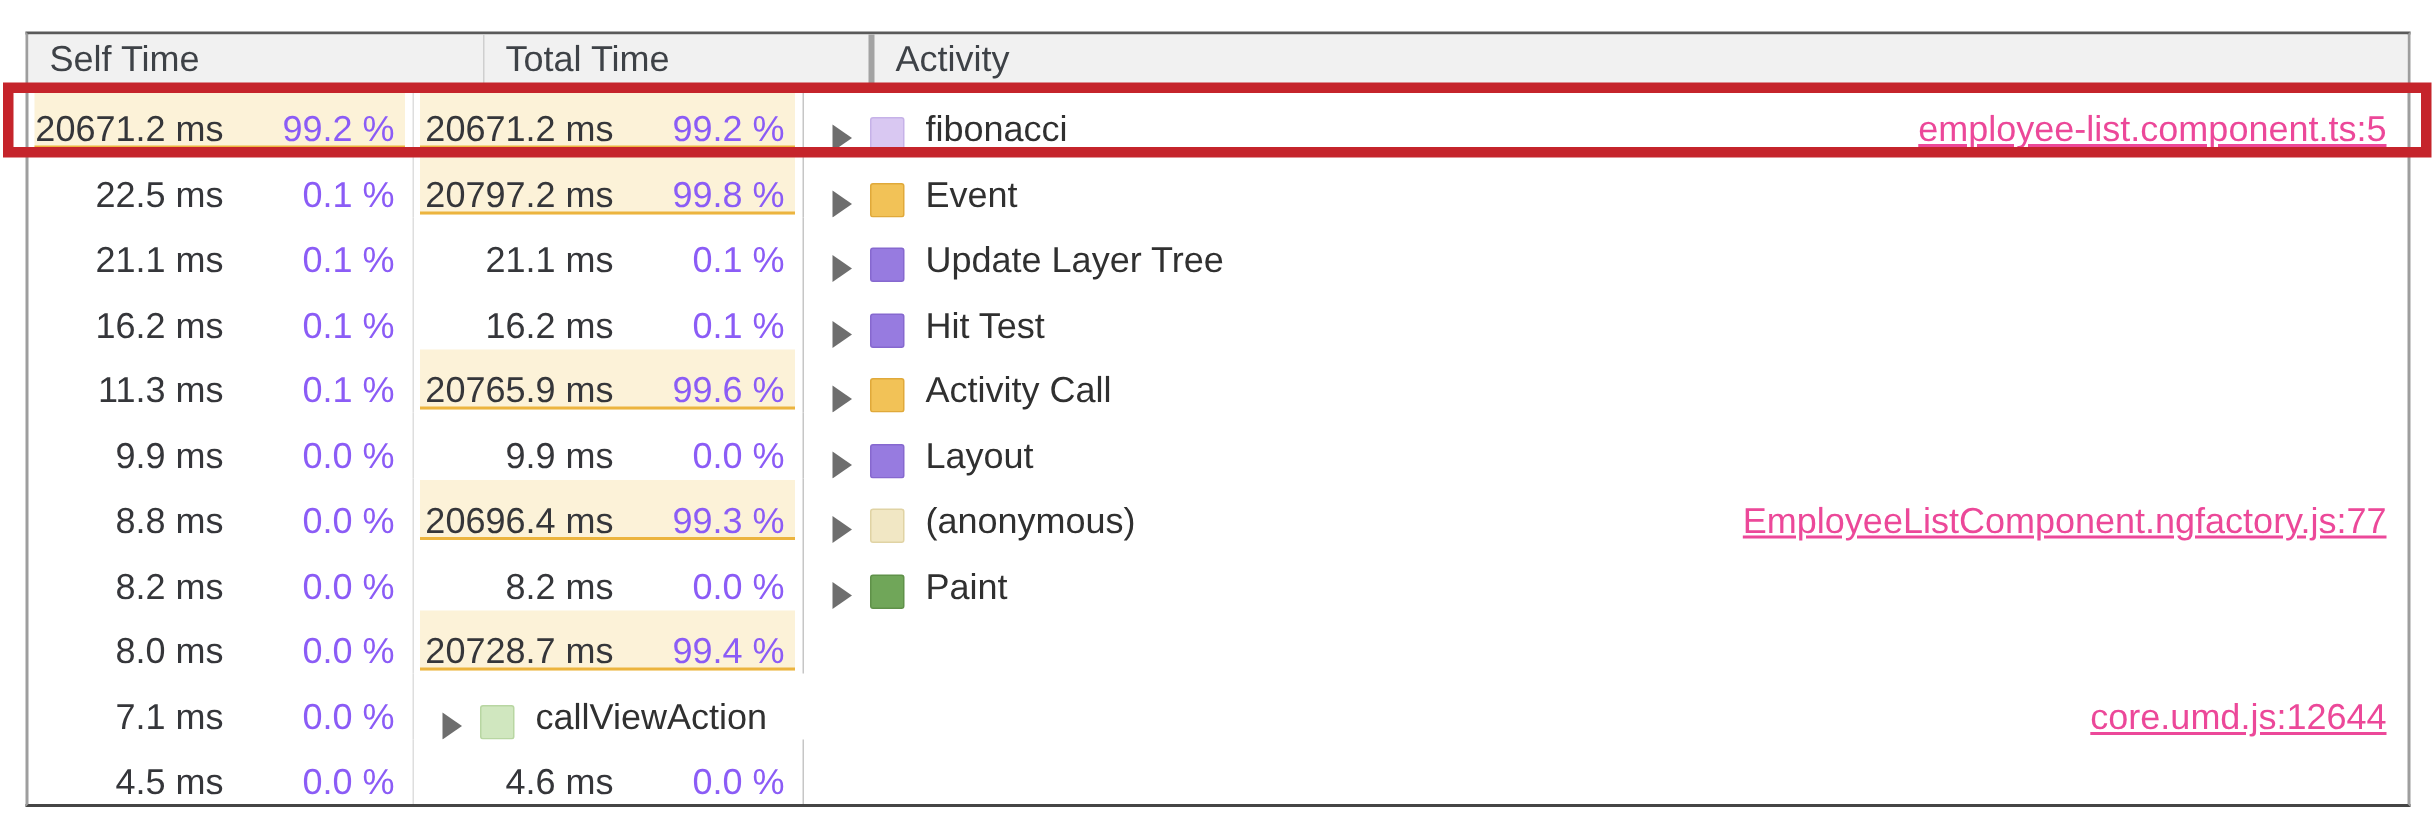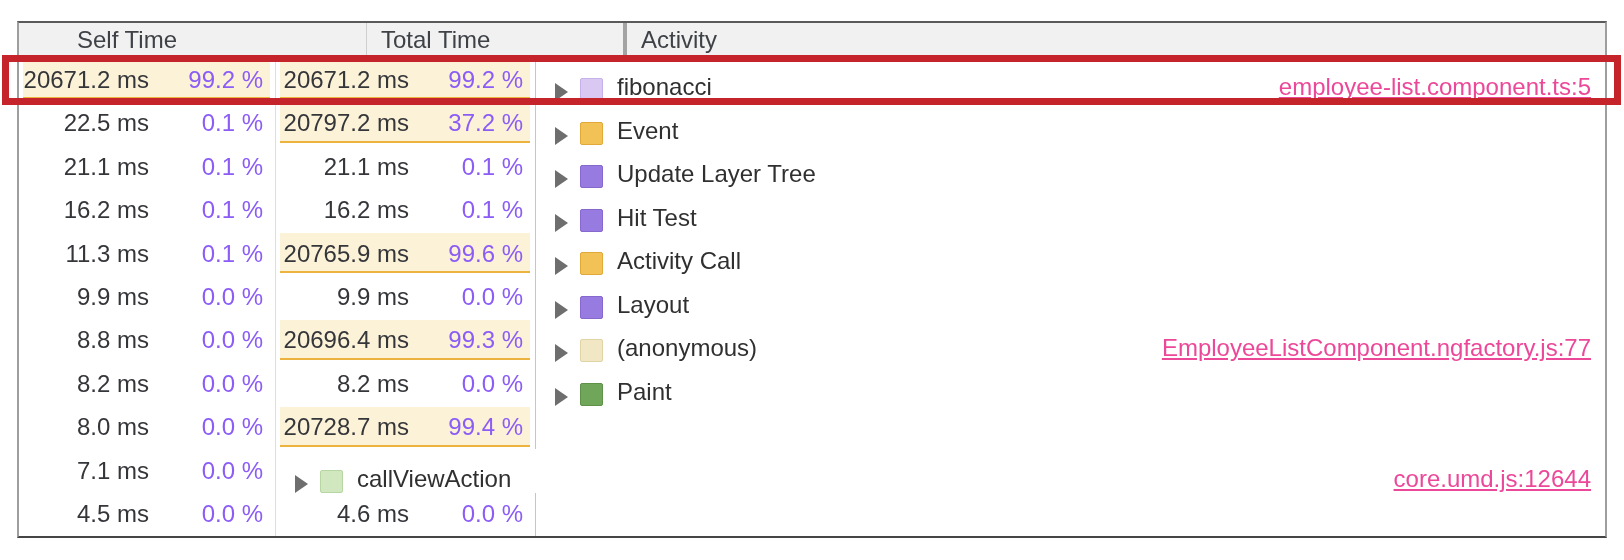--- a/index.html
+++ b/index.html
@@ -10,29 +10,29 @@
     position: absolute; left: 17px; top: 21px; width: 1590px; height: 517px;
     border: 2px solid #9e9e9e; border-top-color: #5a5a5a; border-bottom: 2px solid #454545;
     display: flex; flex-direction: column; background: #fff;
   }
   .thead {
     display: flex; height: 35px; flex: 0 0 35px;
     background: #f1f1f1; border-bottom: 1px solid #e0e0e0;
     font-size: 24px; color: #3e4247;
   }
   .th { display: flex; align-items: center; padding-left: 14px; }
-  .th.c1 { width: 304px; border-right: 1px solid #cfcfcf; margin-left: 44px; }
+  .th.c1 { width: 304px; border-right: 1px solid #cfcfcf; }
   .th.c2 { width: 260px; border-right: 4px solid #a3a3a3; }
   .th.c3 { flex: 1; }
 
   .tbody { flex: 1; display: flex; flex-direction: column; }
   .row { flex: 1; display: flex; font-size: 24px; }
 
   .cell-time {
-    position: relative; display: flex; align-items: center; justify-content: flex-end;
+    position: relative; display: flex; align-items: flex-end; justify-content: flex-end;
     padding-right: 12px;
   }
   .cell-time.c1 { width: 257px; border-right: 1px solid #dedede; }
   .cell-time.c2 { width: 260px; border-right: 1px solid #c6c6c6; }
   .bar {
     position: absolute; left: 4px; right: 5px; top: 1px; bottom: 2px;
     background: #fcf2d8; border-bottom: 2px solid #ecb43e; display: none;
   }
   .row[data-selfbar="true"] .cell-time.c1 .bar { display: block; }
   .row[data-totalbar="true"] .cell-time.c2 .bar { display: block; }
@@ -94,21 +94,21 @@
   </div>
       <div class="row" data-selfbar="false" data-totalbar="true">
     <div class="cell-time c1">
 
       <span class="ms">22.5 ms</span>
       <span class="pct">0.1 %</span>
     </div>
     <div class="cell-time c2">
       <div class="bar"></div>
       <span class="ms">20797.2 ms</span>
-      <span class="pct">37.2 %</span>
+      <span class="pct">99.8 %</span>
     </div>
     <div class="cell-activity">
       <span class="arrow"></span>
       <span class="swatch dots" style="background: rgb(242, 194, 87); border-color: rgb(224, 169, 58);"></span>
       <span class="activity-label">Event</span>
 
     </div>
   </div>
       <div class="row" data-selfbar="false" data-totalbar="false">
     <div class="cell-time c1">

